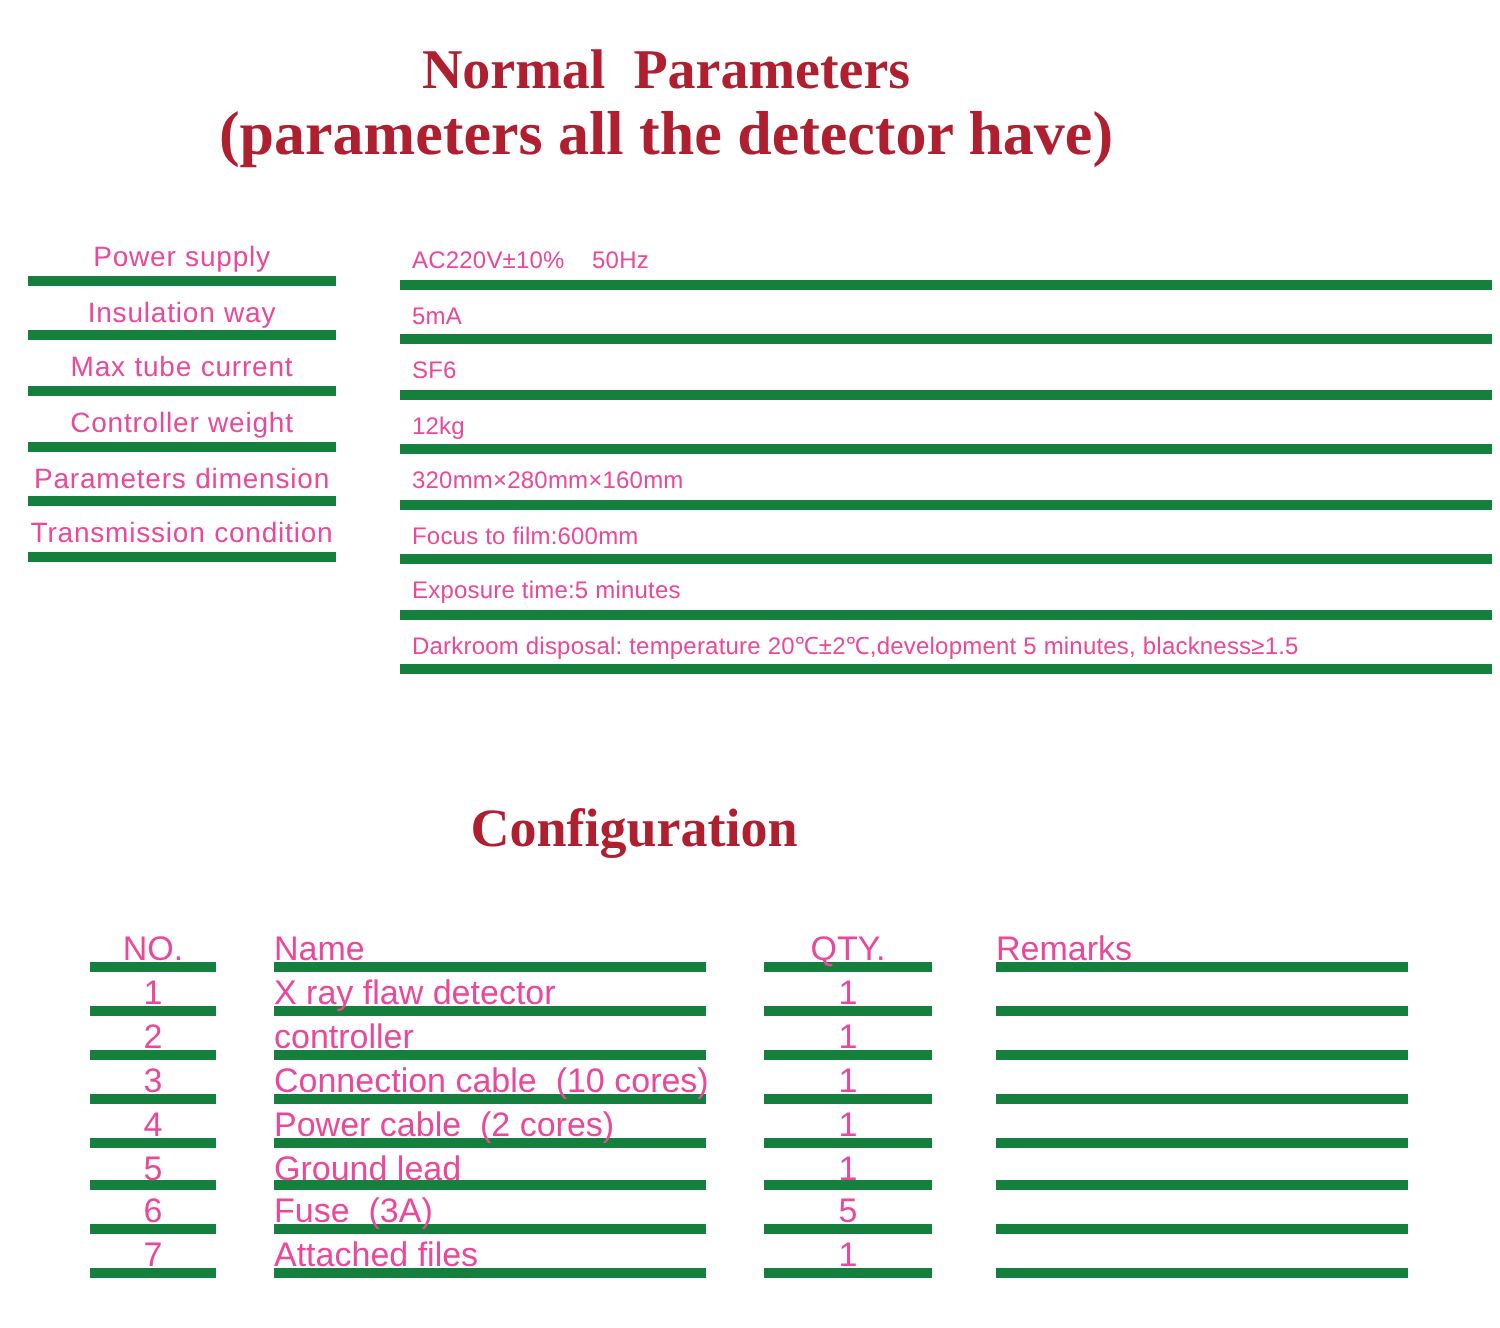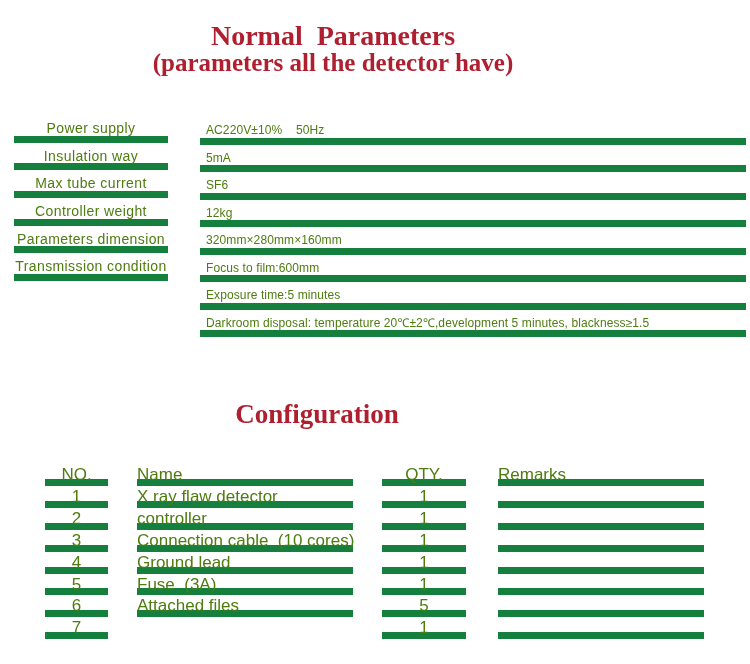--- a/index.html
+++ b/index.html
@@ -18,27 +18,27 @@
   .title {
     position: absolute;
     left: 0; width: 100%;
     text-align: center;
     font-family: "Liberation Serif", serif;
     font-weight: bold;
     color: #b01f2f;
     white-space: pre;
   }
   #main-title   { top: 20px;  font-size: 28px; }
-  #sub-title    { top: 49px;  font-size: 25px; }
+  #sub-title    { top: 49px;  font-size: 31px; }
   #config-title { top: 399px; font-size: 27px; transform: translateX(-16px); }
 
   .col { position: absolute; }
   .cell {
-    border-bottom: 7px solid #15803d;
-    color: #4d7c0f;
+    border-bottom: 5px solid #15803d;
+    color: #ec4899;
     white-space: pre;
     overflow: visible;
   }
 
   
   .params-left  { left: 14px;  top: 115px; width: 154px; }
   .params-left .cell {
     height: 27.7px; line-height: 27.7px;
     text-align: center;
     font-size: 14px; letter-spacing: 0.4px;
@@ -102,20 +102,21 @@
     <div class="cell">5</div>
     <div class="cell">6</div>
     <div class="cell">7</div>
   </div>
 
   <div class="col config-col" id="col-name">
     <div class="cell head">Name</div>
     <div class="cell">X ray flaw detector</div>
     <div class="cell">controller</div>
     <div class="cell">Connection cable  (10 cores)</div>
+    <div class="cell">Power cable  (2 cores)</div>
     <div class="cell">Ground lead</div>
     <div class="cell">Fuse  (3A)</div>
     <div class="cell">Attached files</div>
   </div>
 
   <div class="col config-col" id="col-qty">
     <div class="cell head">QTY.</div>
     <div class="cell">1</div>
     <div class="cell">1</div>
     <div class="cell">1</div>

